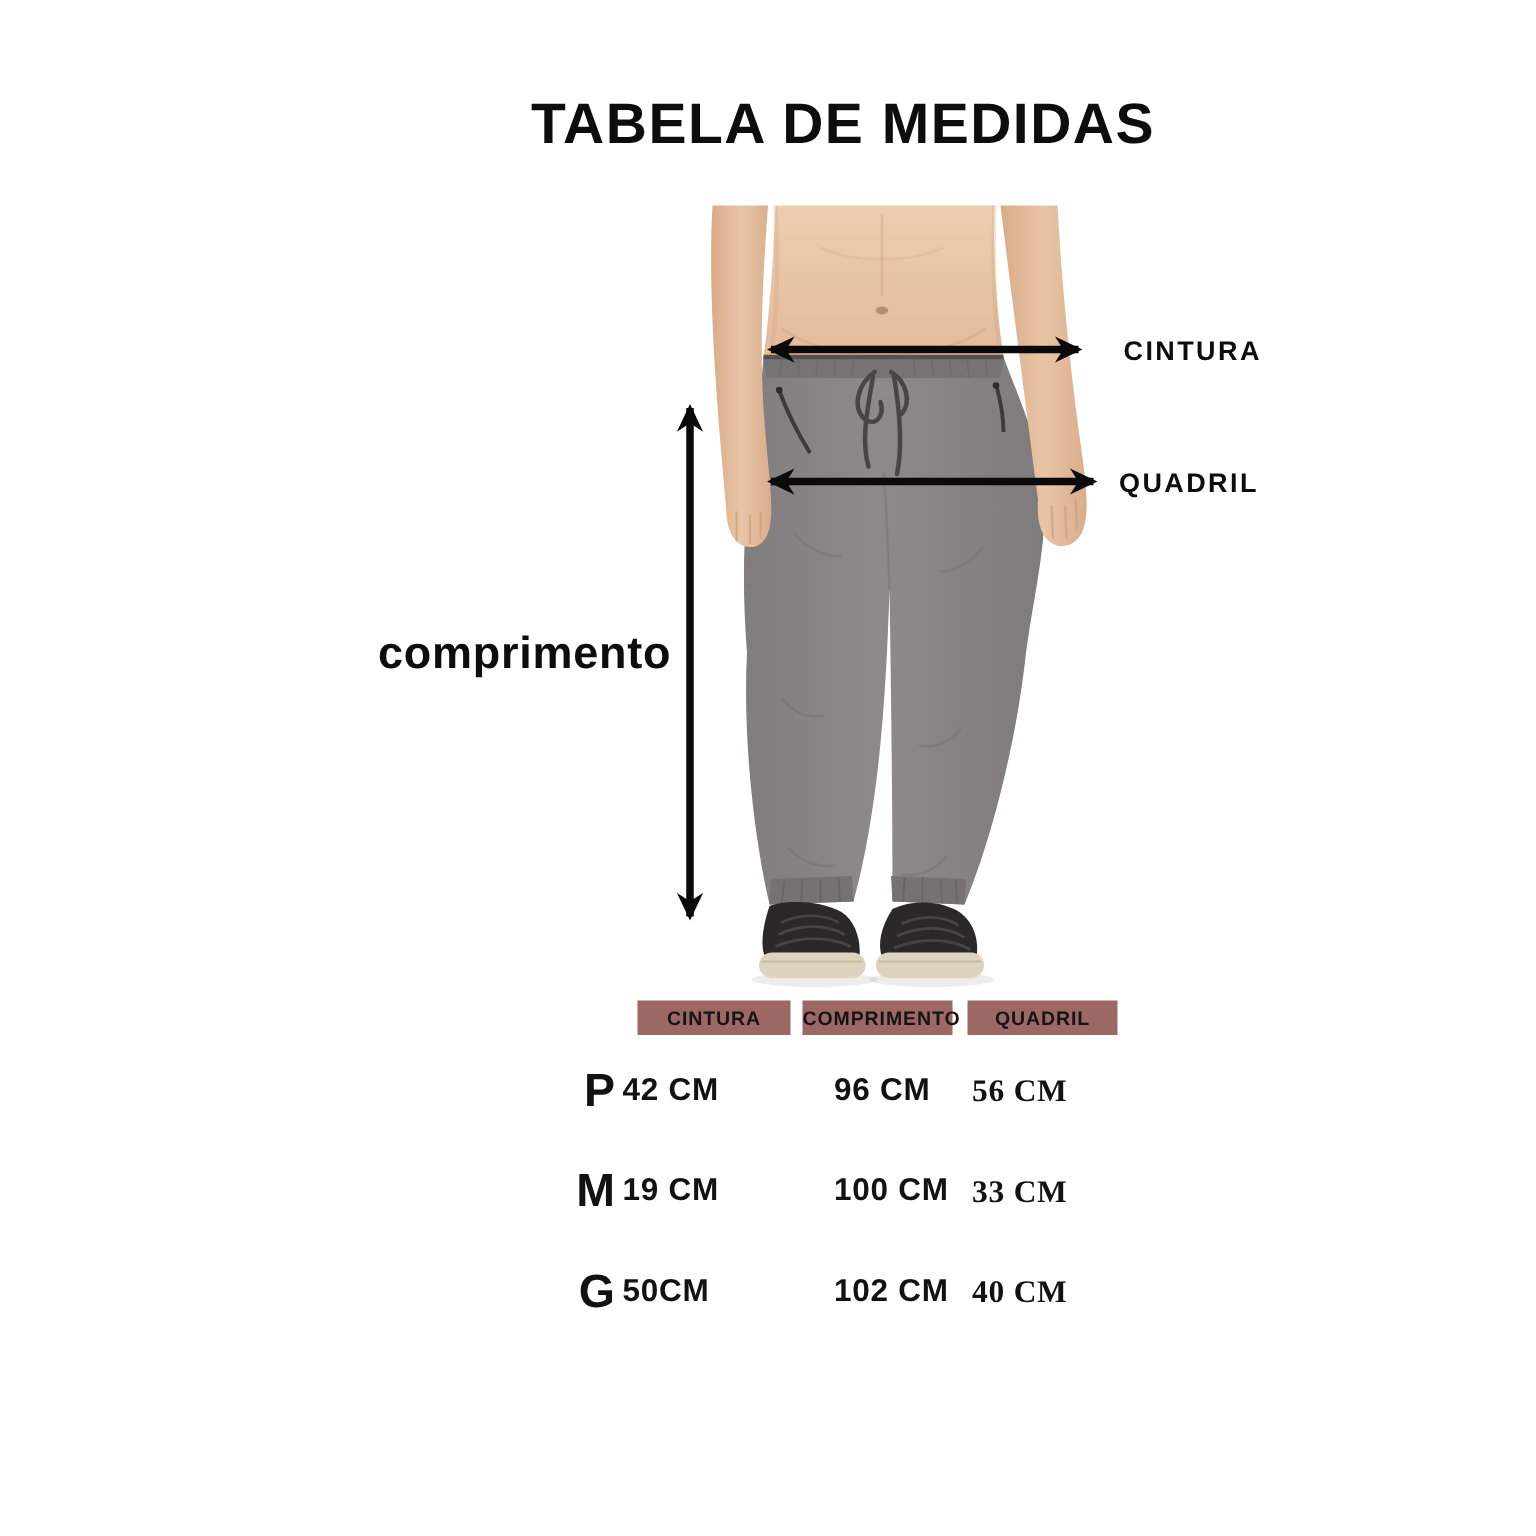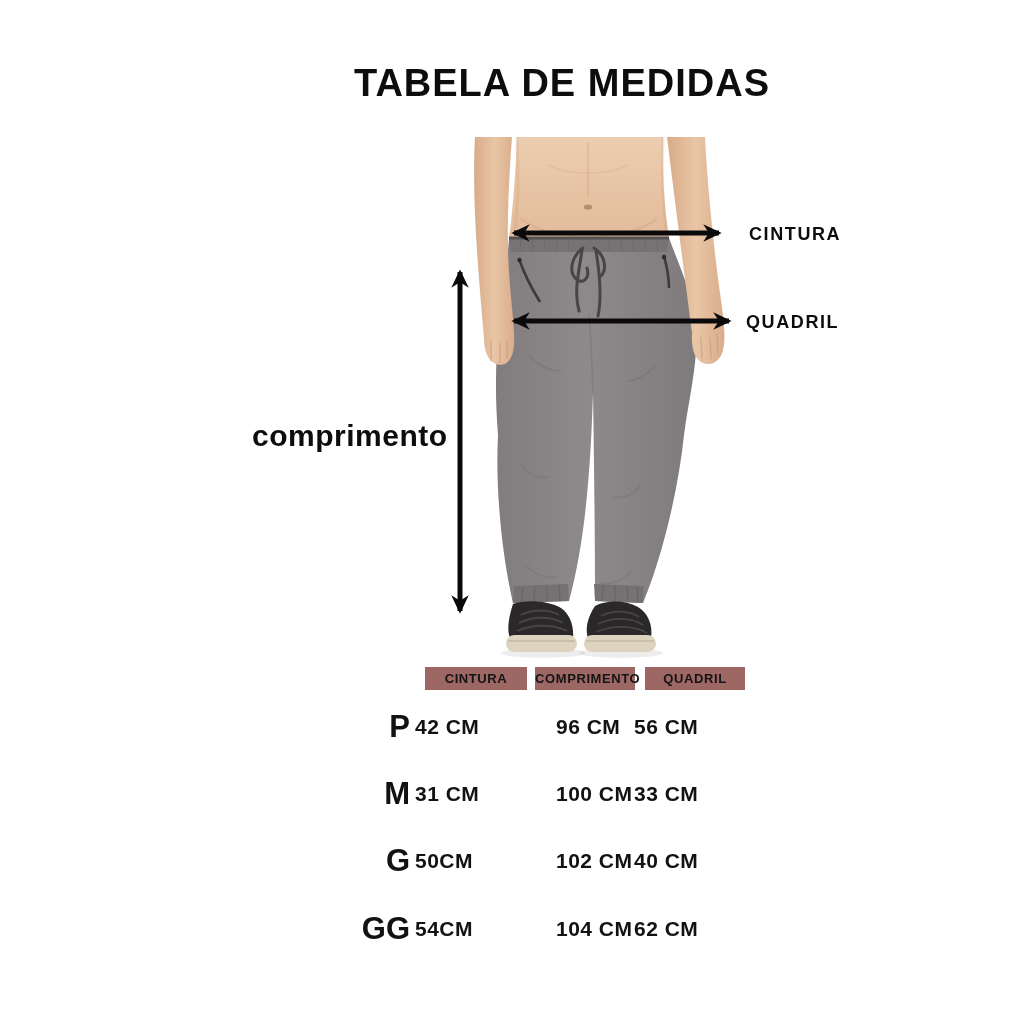--- a/index.html
+++ b/index.html
@@ -33,21 +33,21 @@
   .th2{left:535px;width:100px;}
   .th3{left:645px;width:100px;}
   .trow{position:absolute;left:0;width:1024px;height:34px;}
   .td{
     position:absolute;top:0;height:34px;line-height:34px;text-align:left;
     font-size:21px;font-weight:700;letter-spacing:0.5px;color:#121212;white-space:nowrap;
   }
   .td.size{left:330px;width:80px;text-align:right;font-size:31px;letter-spacing:0;}
   .td.c1{left:415px;width:120px;}
   .td.c2{left:556px;width:120px;}
-  .td.c3{left:634px;width:120px;}
+  .td.c3{left:648px;width:120px;font-family:Liberation Serif, serif;}
 </style>
 </head>
 <body>
 
 <div class="canvas">
 
   <h1 class="title">TABELA DE MEDIDAS</h1>
 
   <svg class="figure" viewBox="0 0 290 530" aria-hidden="true">
     <defs>
@@ -194,30 +194,24 @@
   <div class="th th3">QUADRIL</div>
 
   <div class="trow" style="top:710px">
     <div class="td size">P</div>
     <div class="td c1">42 CM</div>
     <div class="td c2">96 CM</div>
     <div class="td c3">56 CM</div>
   </div>
   <div class="trow" style="top:777px">
     <div class="td size">M</div>
-    <div class="td c1">31 CM</div>
+    <div class="td c1">19 CM</div>
     <div class="td c2">100 CM</div>
     <div class="td c3">33 CM</div>
   </div>
   <div class="trow" style="top:844px">
     <div class="td size">G</div>
     <div class="td c1">50CM</div>
     <div class="td c2">102 CM</div>
     <div class="td c3">40 CM</div>
   </div>
-  <div class="trow" style="top:912px">
-    <div class="td size">GG</div>
-    <div class="td c1">54CM</div>
-    <div class="td c2">104 CM</div>
-    <div class="td c3">62 CM</div>
-  </div>
 
 </div>
 
 </body></html>

